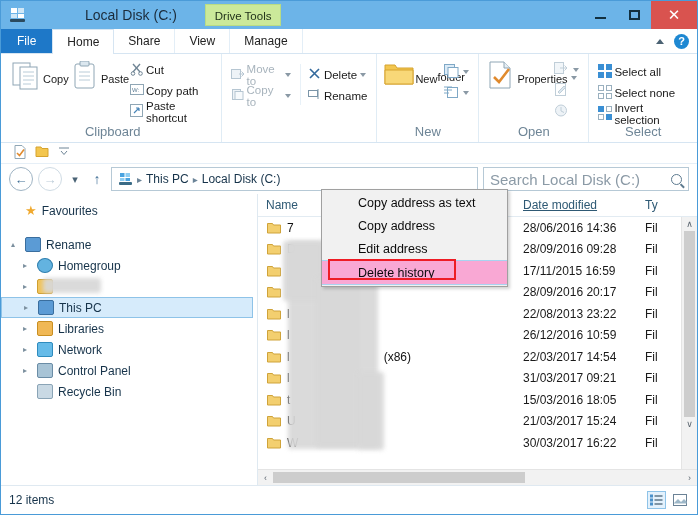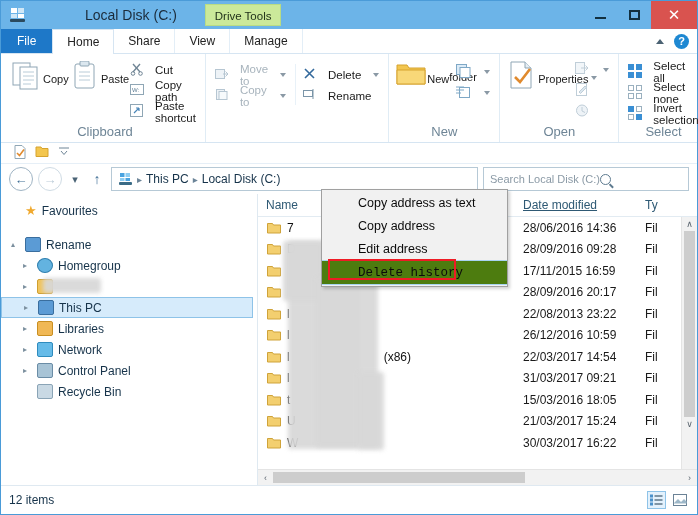--- a/index.html
+++ b/index.html
@@ -133,21 +133,21 @@
     padding-bottom: 3px;
   }
   .bigbtn {
     width: 54px; display: flex; flex-direction: row; align-items: center;
     font-size: 11px; color: #1a1a1a; text-align: center; line-height: 12px;
     padding-top: 2px;
   }
   .bigbtn .lbl { margin-top: 3px; }
   .smallcol { display: flex; flex-direction: column; gap: 3px; padding-top: 2px;}
   .smallbtn {
-    display: flex; align-items: center; gap: 9px;
+    display: flex; align-items: center; gap: 0;
     font-size: 11.5px; color: #1a1a1a;
     height: 18px; padding: 0 3px;
   }
   .smallbtn.dim { color: #a8b4bd; }
   .caret-dn {
     width: 0; height: 0; margin-left: 3px;
     border-left: 3px solid transparent; border-right: 3px solid transparent;
     border-top: 4px solid #8a99a5;
   }
 
@@ -178,22 +178,22 @@
   .navbtn.up { border: none; font-size: 14px; width: 18px; color: #3f6e95; }
   .crumbbar {
     flex: 1; height: 22px; border: 1px solid #b6c9d6; background: #fff;
     display: flex; align-items: center; gap: 4px; padding: 0 6px;
     font-size: 12px; color: #16334a; min-width: 0;
   }
   .crumb-sep { color: #6b8498; font-size: 10px; }
   .searchbox {
     width: 192px; height: 22px; border: 1px solid #b6c9d6; background: #fff;
     display: flex; align-items: center; padding: 0 6px;
-    font-size: 11px; color: #8b9aa6;
-    flex: none;
+    font-size: 15px; color: #8b9aa6;
+    justify-content: space-between; flex: none;
   }
   .mag {
     width: 9px; height: 9px; border: 1.5px solid #5d7a8f; border-radius: 50%;
     position: relative; flex: none;
   }
   .mag:after{
     content:""; position:absolute; right:-4px; bottom:-3px;
     width:5px; height:1.5px; background:#5d7a8f; transform:rotate(45deg);
   }
 
@@ -296,21 +296,21 @@
   .ctxmenu .strip {
     position: absolute; left: 0; top: 0; bottom: 0; width: 26px;
     background: #f1f1f1;
   }
   .ctxitem {
     height: 23px; display: flex; align-items: center;
     padding-left: 36px; font-size: 12.5px; color: #0b0b0b;
     position: relative; z-index: 2;
   }
   .ctxitem.hl {
-    background: #4d7c0f; border-top: 1px solid #a8d3f0; border-bottom: 1px solid #a8d3f0; font-family: Liberation Mono, monospace;
+    background: #f9a8d4; border-top: 1px solid #a8d3f0; border-bottom: 1px solid #a8d3f0;
   }
   .redbox {
     position: absolute; left: 6px; top: 69px;
     width: 128px; height: 21px;
     border: 2px solid #ee1c25;
     box-sizing: border-box;
     z-index: 60; pointer-events: none;
   }
 </style>
 </head>

